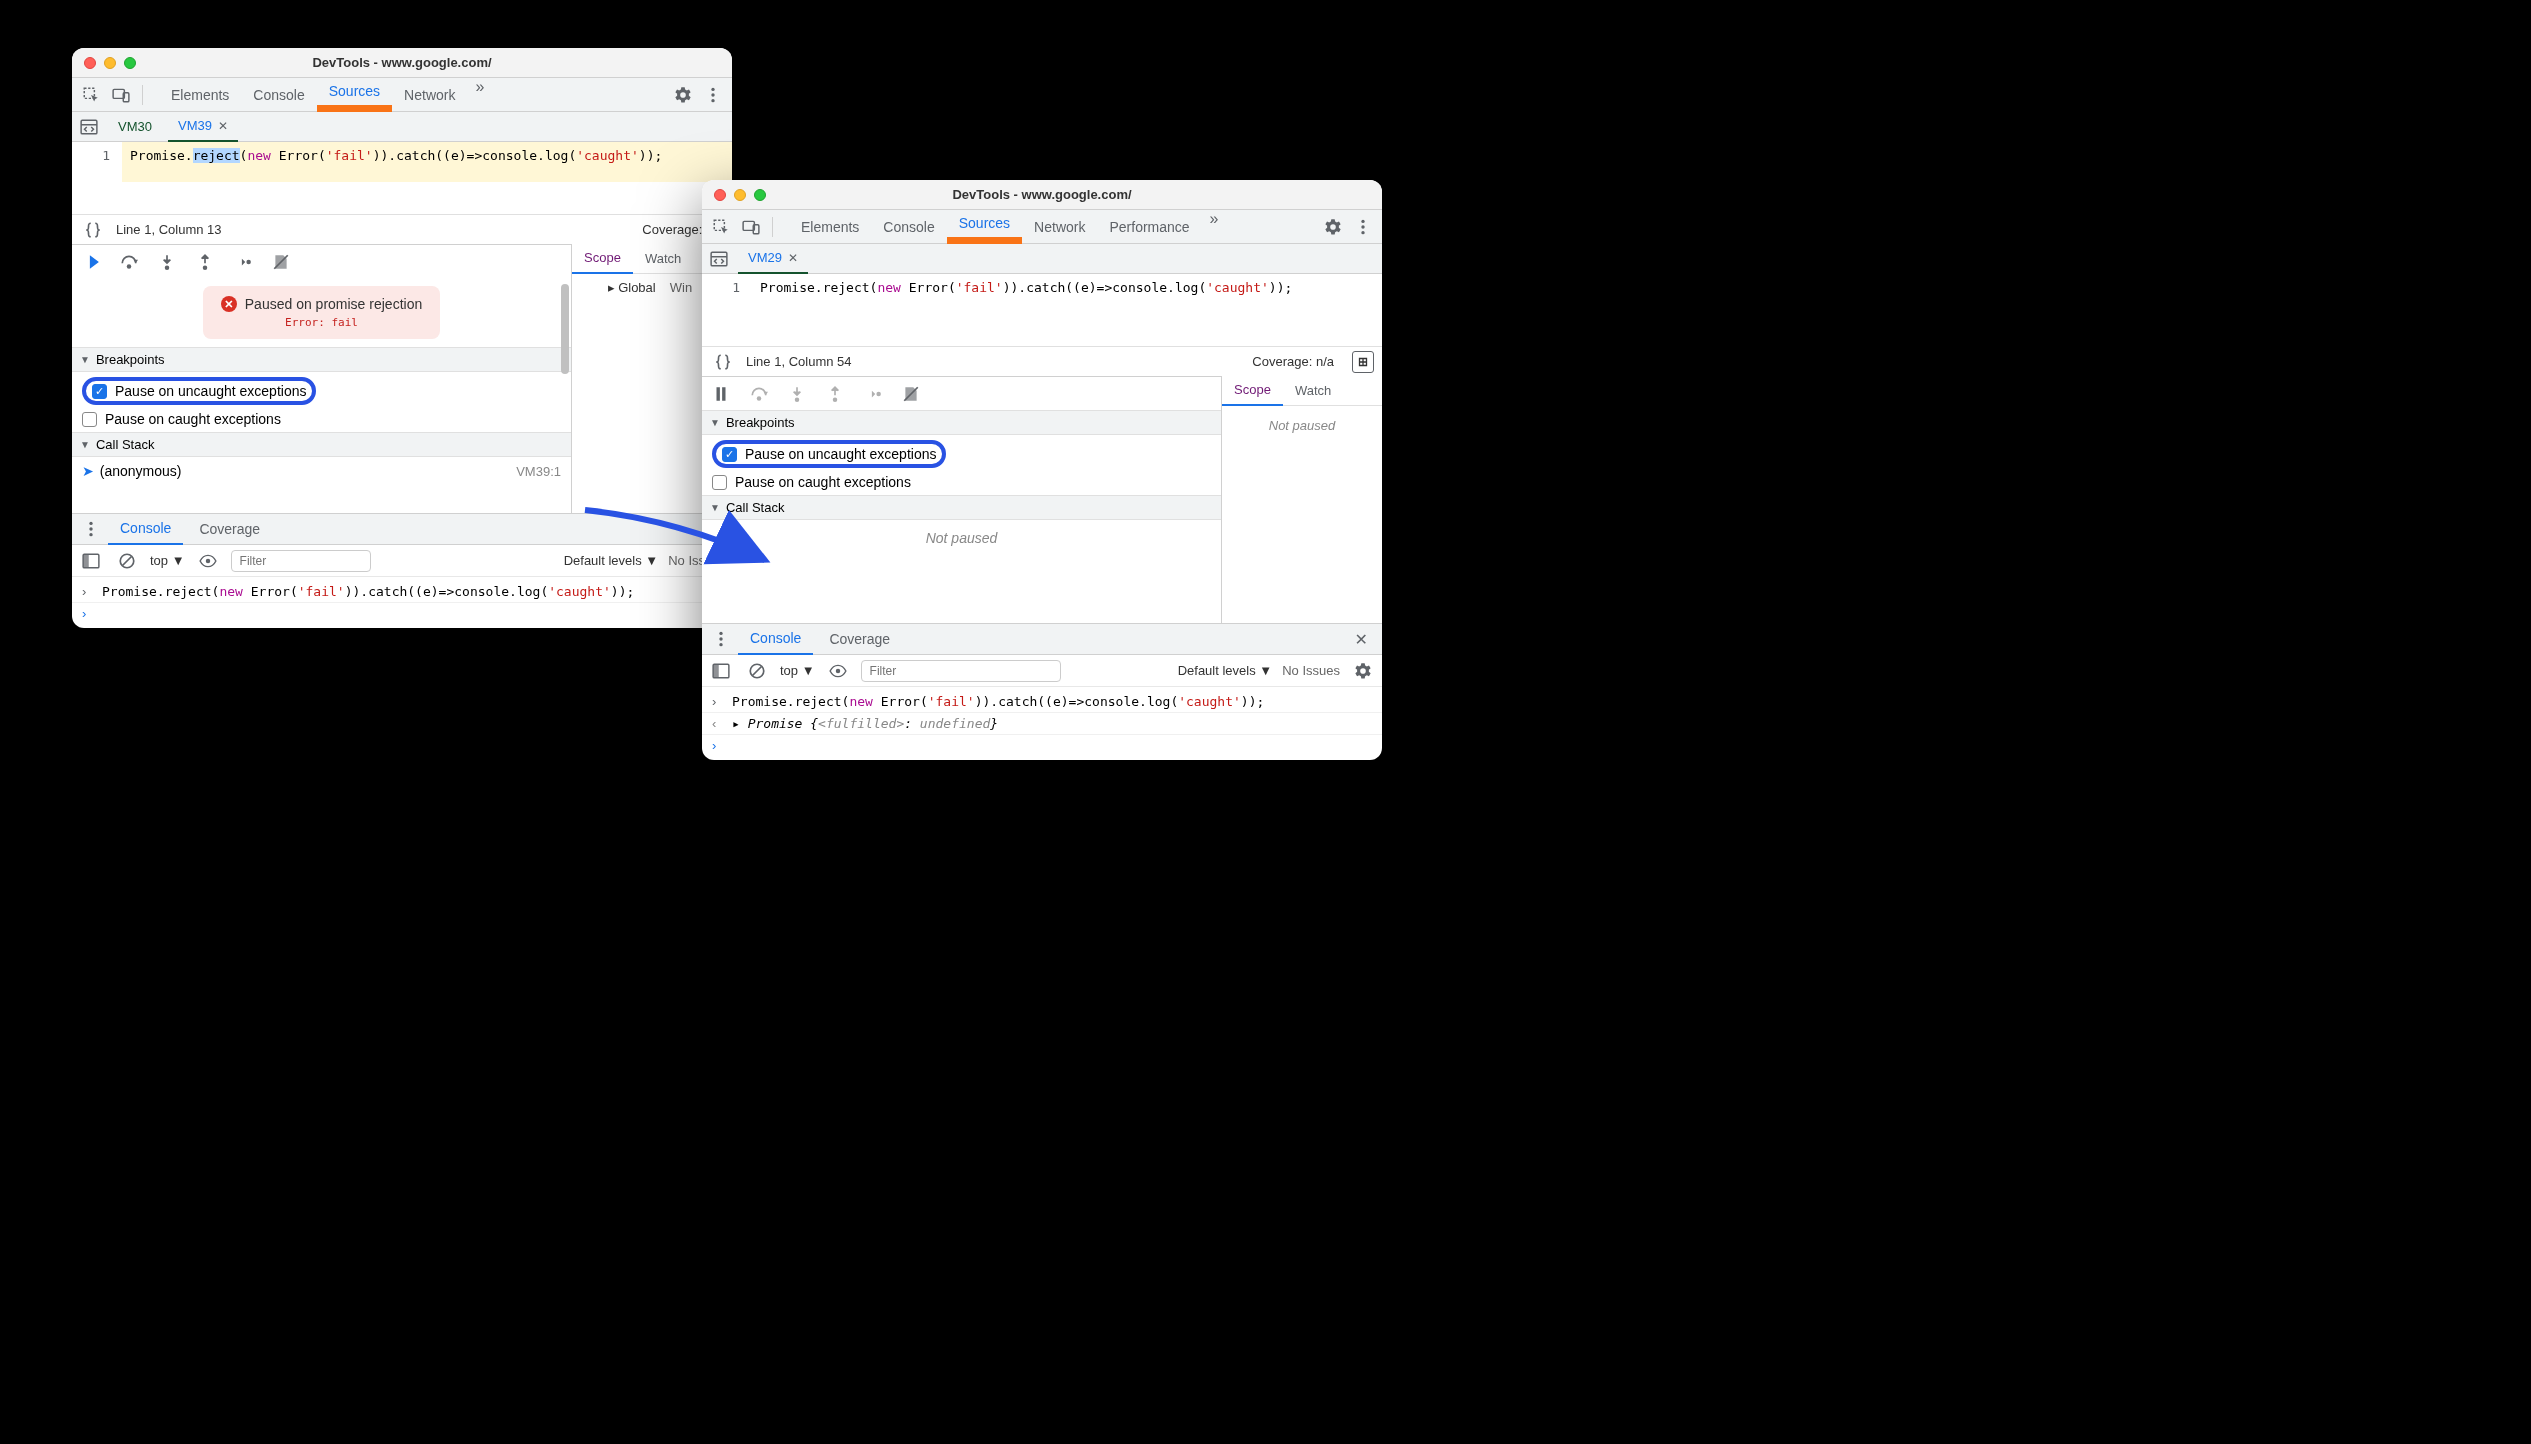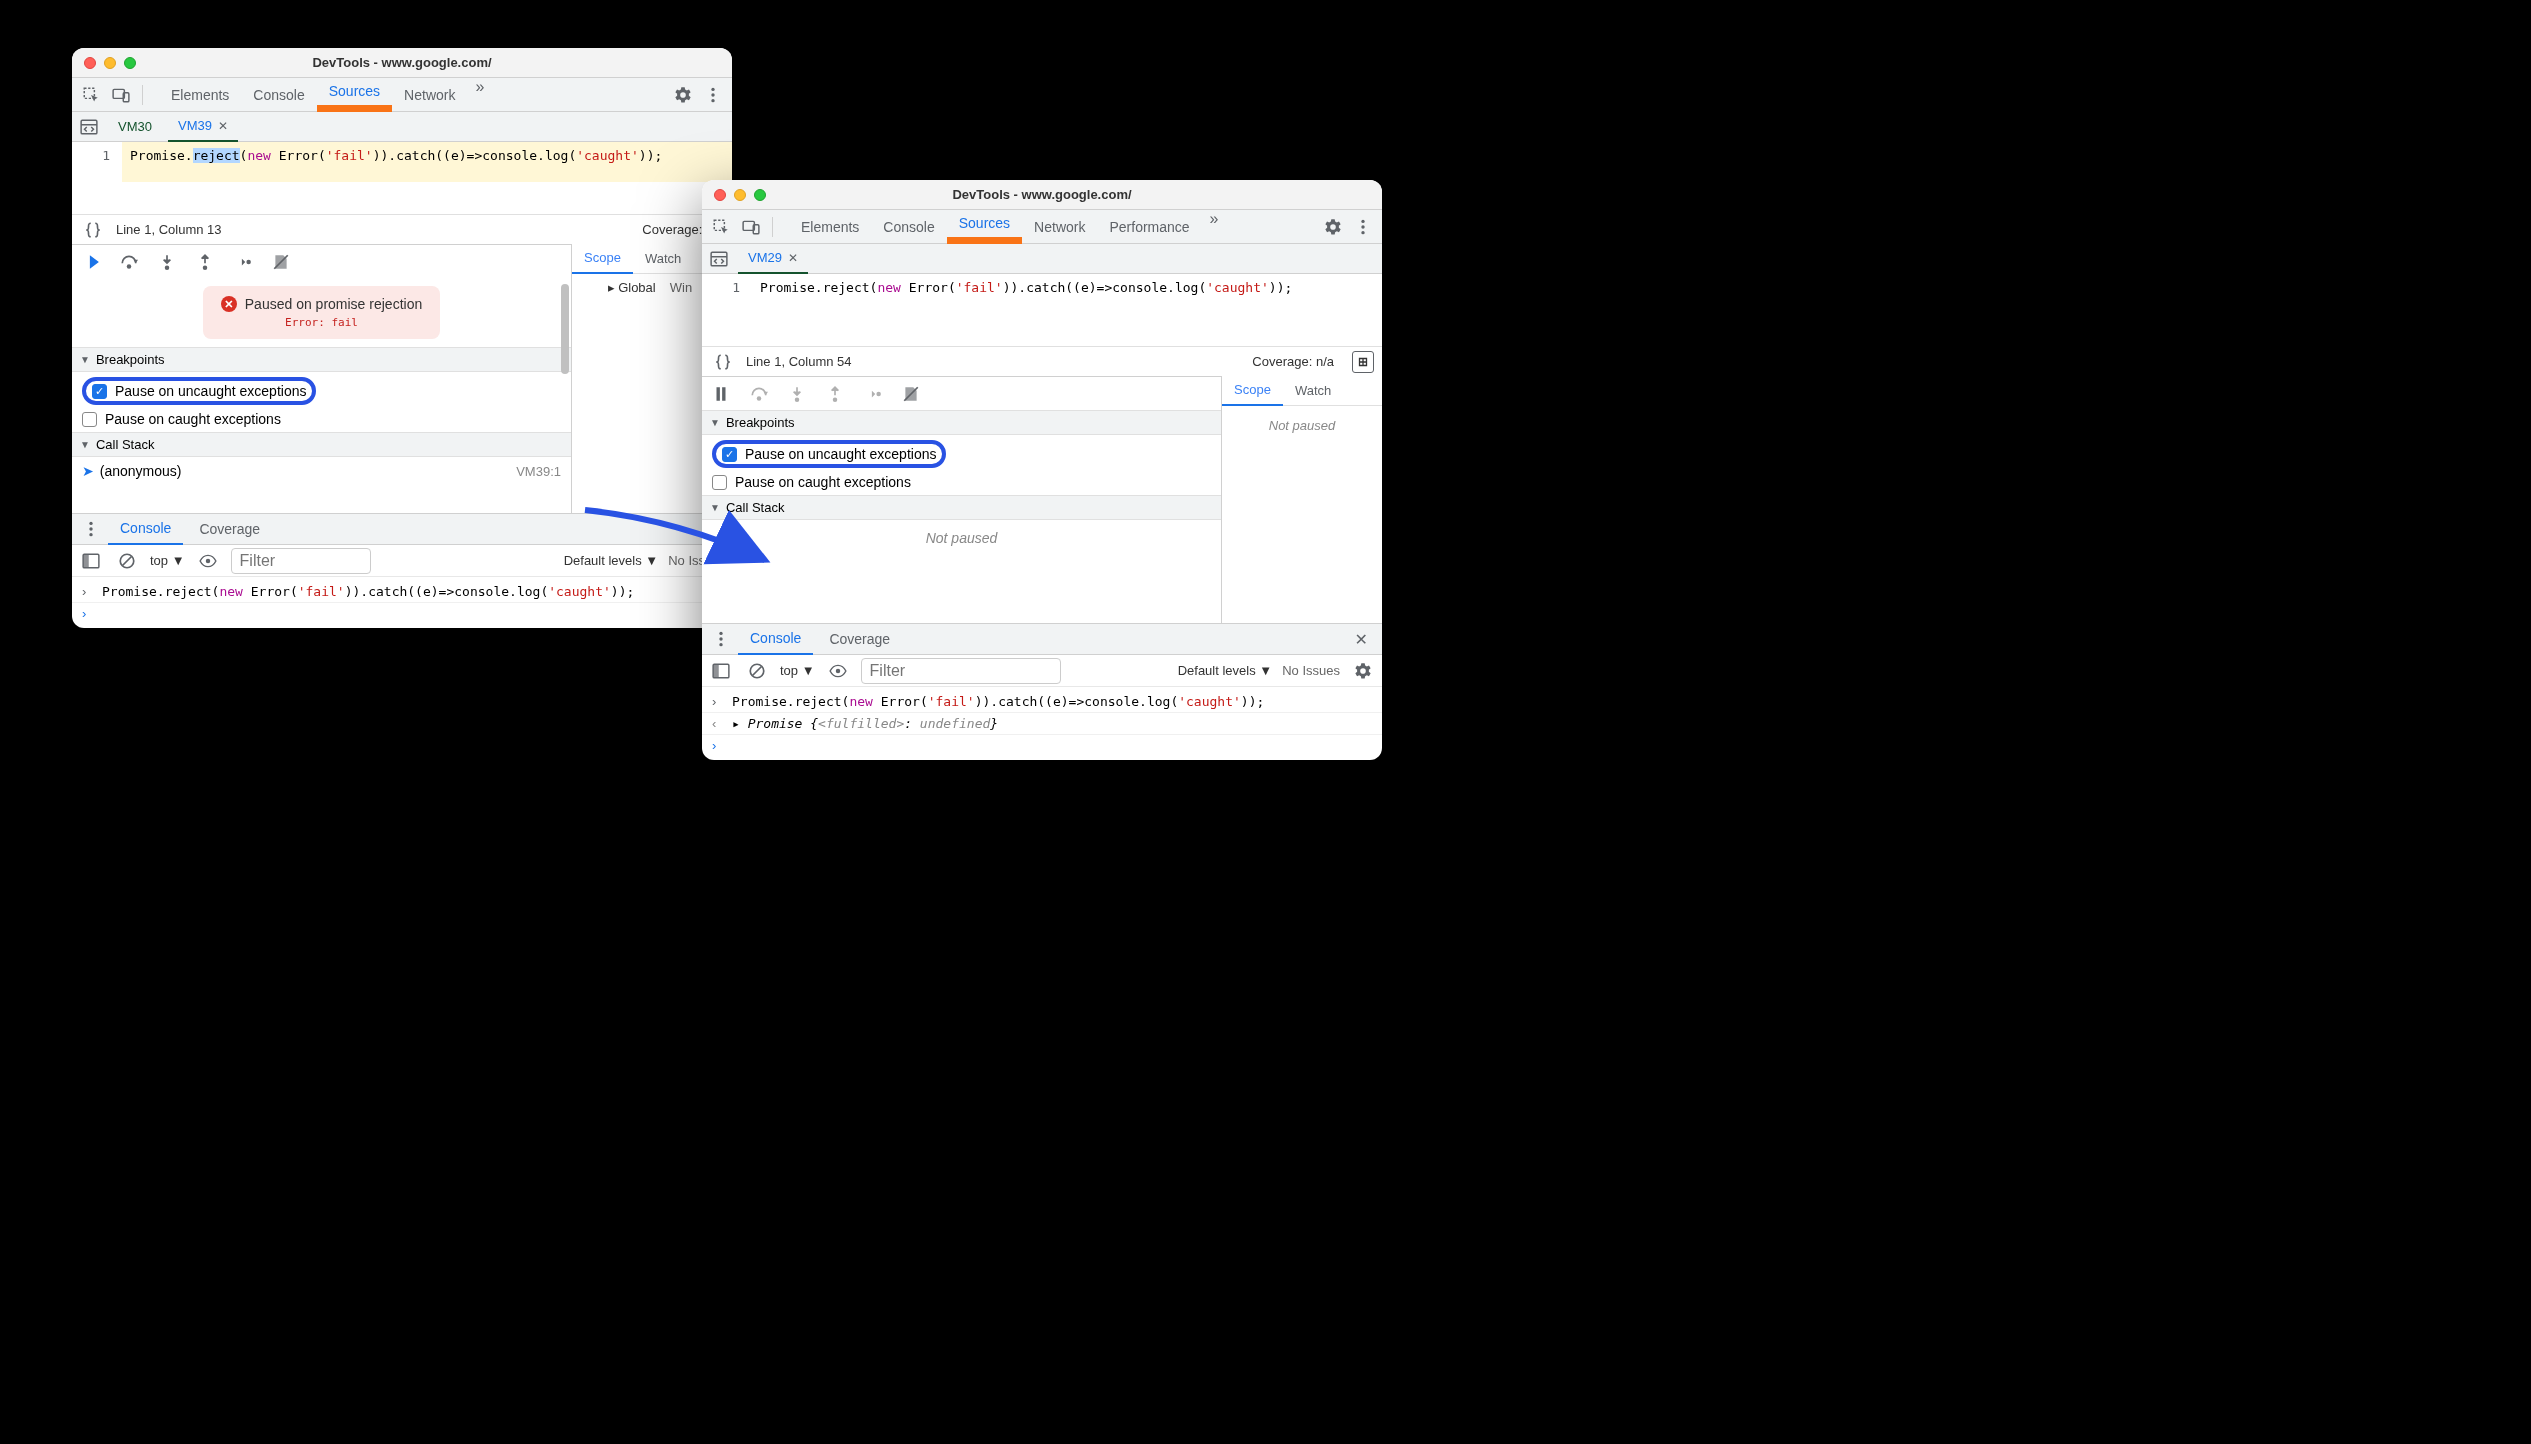--- a/index.html
+++ b/index.html
@@ -186,21 +186,21 @@
     gap: 0;
   }
   .scope-tab {
     padding: 0 12px;
     font-size: 13px;
     height: 30px;
     display: flex; align-items: center;
     color: #5f6368;
     cursor: pointer;
   }
-  .scope-tab.active { color: #3b82f6; border-bottom: 2px solid #1a73e8; }
+  .scope-tab.active { color: #701a75; border-bottom: 2px solid #1a73e8; }
   .scope-body {
     padding: 6px 8px;
     font-size: 13px;
     color: #333;
     flex: 1;
   }
   .scope-body.italic { font-style: italic; color: #888; text-align: center; padding-top: 12px; }
   .scope-row { display: flex; gap: 14px; margin-left: 28px; }
   .paused-banner {
     margin: 8px auto;
@@ -318,21 +318,21 @@
     padding: 0 6px;
     gap: 10px;
     border-bottom: 1px solid #e8e8e8;
     font-size: 13px;
     color: #333;
   }
   .filter-input {
     border: 1px solid #ccc;
     border-radius: 4px;
     padding: 3px 8px;
-    font-size: 16px;
+    font-size: 12px;
     width: 140px;
     color: #888;
   }
   .filter-input.wide { width: 200px; }
   .console-body { padding: 4px 0; font-size: 13px; }
   .console-row {
     display: flex;
     padding: 3px 10px;
     gap: 8px;
     align-items: flex-start;

